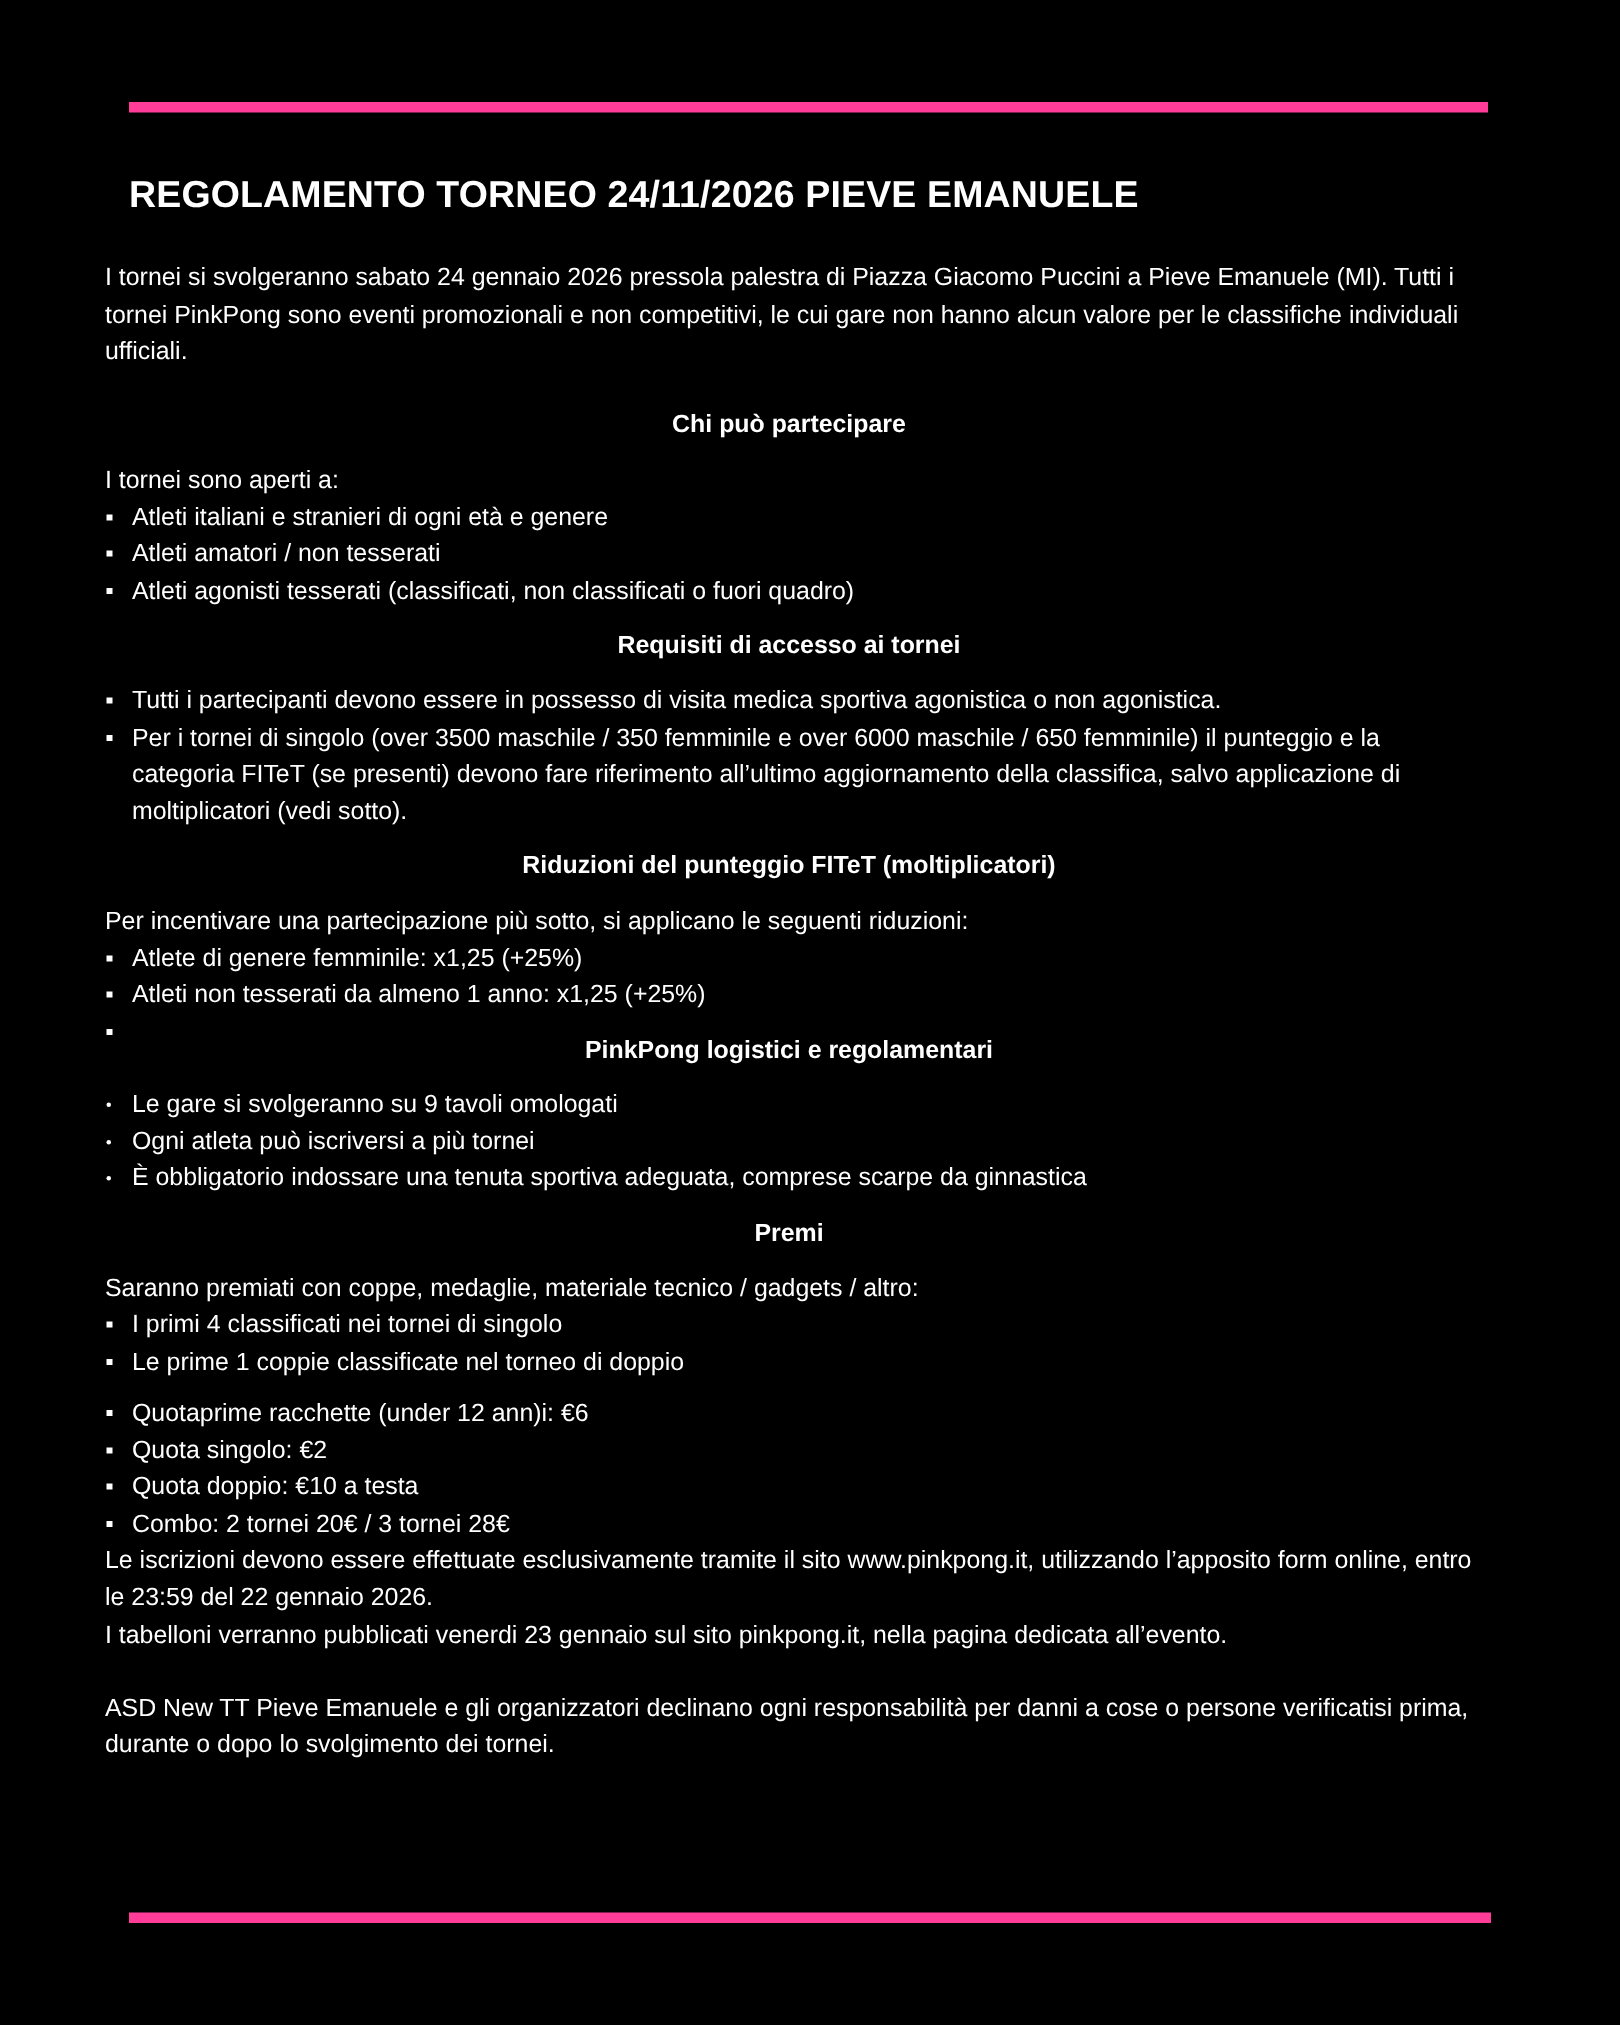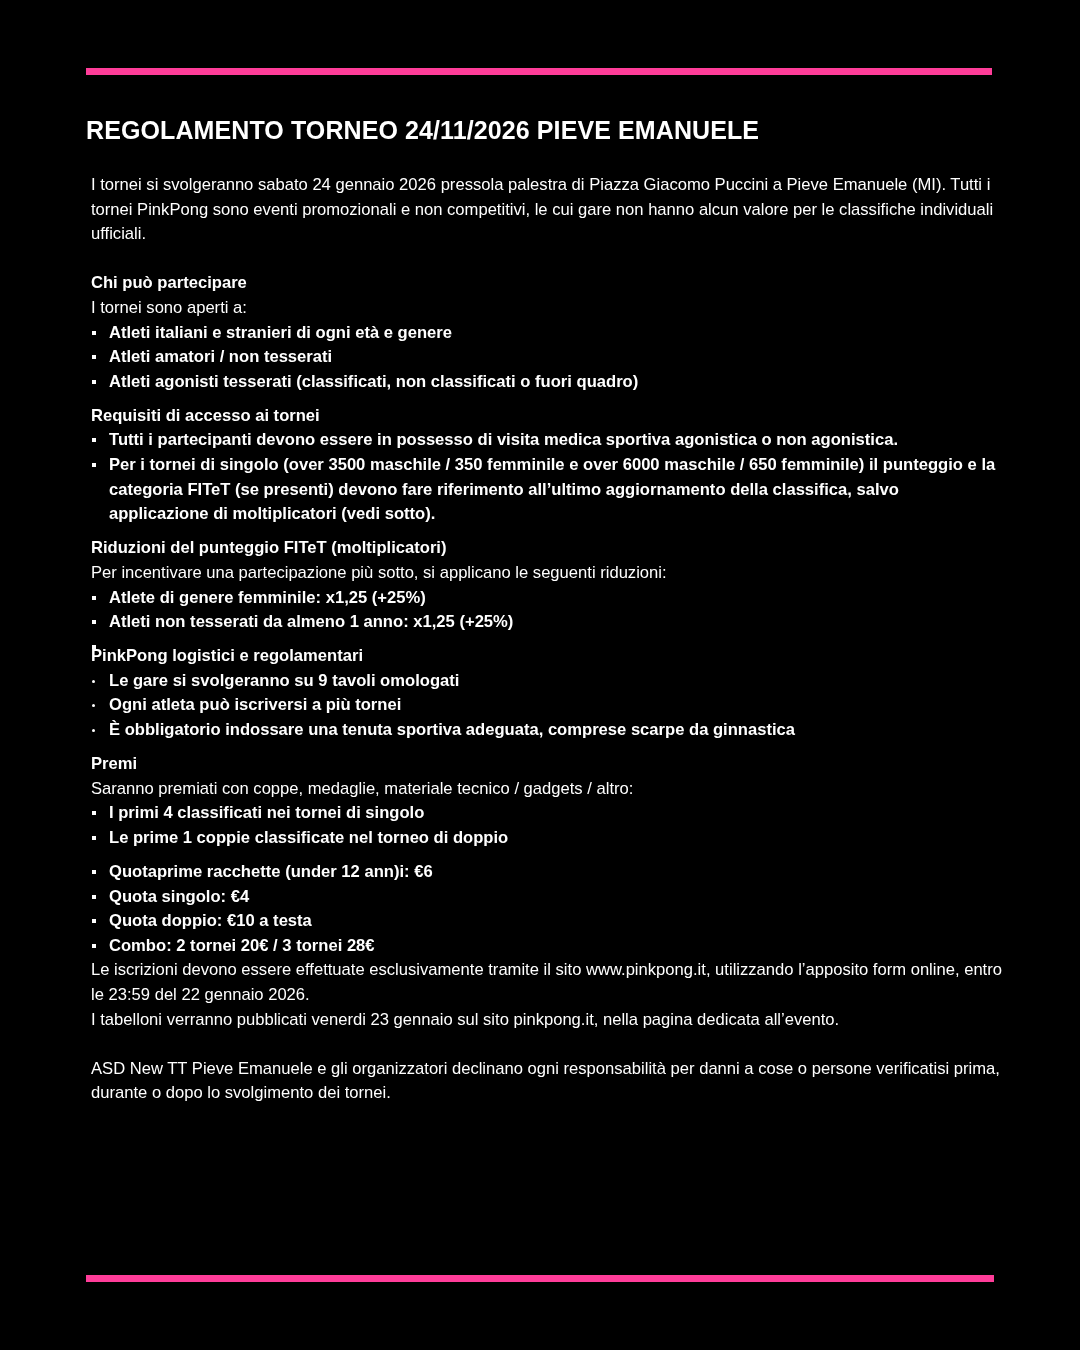--- a/index.html
+++ b/index.html
@@ -31,43 +31,43 @@
       margin: 0;
       font-size: 25px;
       font-weight: 700;
       letter-spacing: 0.1px;
       line-height: 32px;
       white-space: nowrap;
     }
 
     .content {
       position: absolute;
-      left: 91px;
+      left: 70px;
       top: 173px;
       width: 912px;
       font-size: 16.6px;
       line-height: 24.6px;
     }
     .content p {
       margin: 0;
     }
     .intro { margin-bottom: 24.6px !important; }
     .section { margin-top: 0; }
     .section + .section { margin-top: 9.5px; }
     .section h2 {
-      margin: 0;
+      margin: 12px;
       font-size: 16.6px;
       font-weight: 700;
       line-height: 24.6px;
+      text-align: center;
     }
     ul.list {
       list-style: none;
       margin: 0;
       padding: 0;
-      font-weight: bold;
     }
     ul.list li {
       position: relative;
       padding-left: 18px;
     }
     ul.list li .bullet {
       position: absolute;
       left: 1px;
       top: 10px;
       width: 4px;
@@ -134,21 +134,21 @@
     <p>Saranno premiati con coppe, medaglie, materiale tecnico / gadgets / altro:</p>
     <ul class="list">
       <li><span class="bullet"></span><span>I primi 4 classificati nei tornei di singolo</span></li>
       <li><span class="bullet"></span><span>Le prime 1 coppie classificate nel torneo di doppio</span></li>
     </ul>
   </div>
 
   <div class="section">
     <ul class="list">
       <li><span class="bullet"></span><span>Quotaprime racchette (under 12 ann)i: €6</span></li>
-      <li><span class="bullet"></span><span>Quota singolo: €4</span></li>
+      <li><span class="bullet"></span><span>Quota singolo: €2</span></li>
       <li><span class="bullet"></span><span>Quota doppio: €10 a testa</span></li>
       <li><span class="bullet"></span><span>Combo: 2 tornei 20€ / 3 tornei 28€</span></li>
     </ul>
     <p>Le iscrizioni devono essere effettuate esclusivamente tramite il sito www.pinkpong.it, utilizzando l’apposito form online, entro le 23:59 del 22 gennaio 2026.</p>
     <p>I tabelloni verranno pubblicati venerdi 23 gennaio sul sito pinkpong.it, nella pagina dedicata all’evento.</p>
   </div>
 
   <p class="disclaimer">ASD New TT Pieve Emanuele e gli organizzatori declinano ogni responsabilità per danni a cose o persone verificatisi prima, durante o dopo lo svolgimento dei tornei.</p>
 </div>
 

